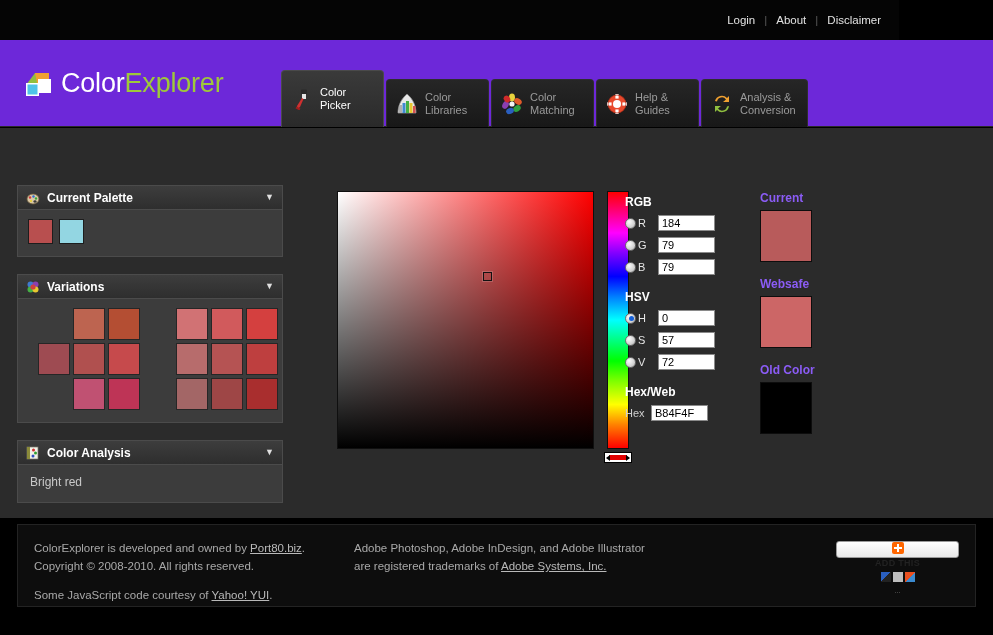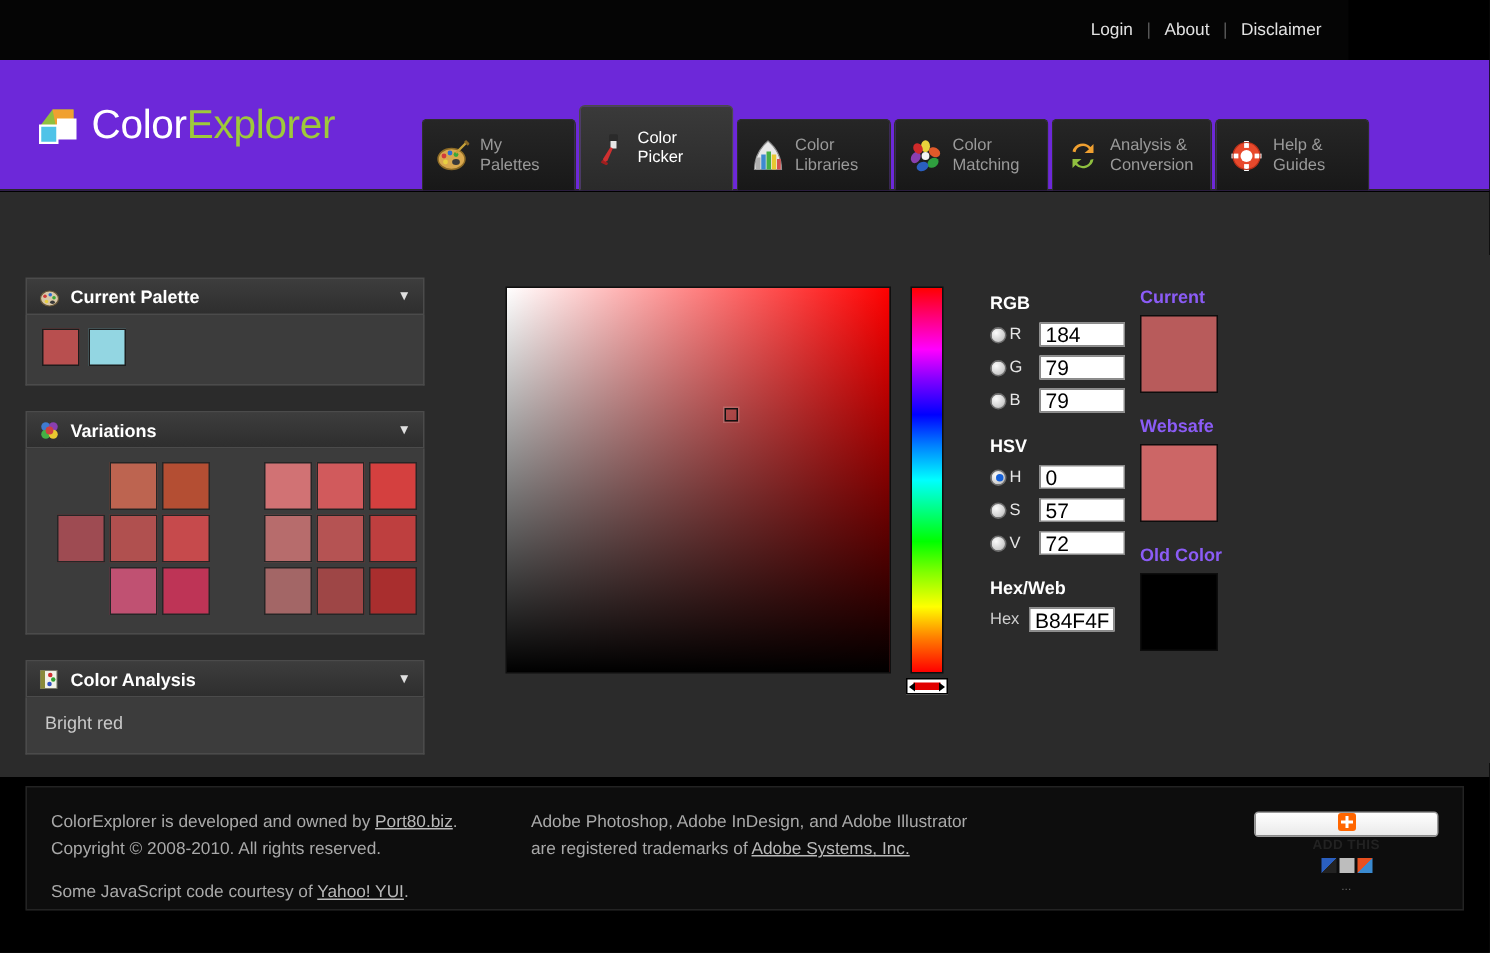--- a/index.html
+++ b/index.html
@@ -166,21 +166,21 @@
   }
   .hue-thumb .bar { width: 18px; height: 5px; background: #e10000; }
   .hue-thumb .arrL, .hue-thumb .arrR {
     position: absolute; width: 0; height: 0;
     border-top: 3px solid transparent; border-bottom: 3px solid transparent;
   }
   .hue-thumb .arrL { left: 1px; border-right: 4px solid #000; }
   .hue-thumb .arrR { right: 1px; border-left: 4px solid #000; }
 
   
-  .fields { position: absolute; left: 660px; top: 40px; width: 100px; }
+  .fields { position: absolute; left: 625px; top: 40px; width: 100px; }
   .grp-title {
     font-size: 12px; font-weight: bold; color: #ffffff;
     margin-bottom: 5px;
   }
   .frow { display: flex; align-items: center; height: 18px; margin-bottom: 4px; }
   .radio {
     width: 11px; height: 11px; border-radius: 50%;
     background: radial-gradient(circle at 35% 32%, #fbfbfb 0%, #cfcfcf 65%, #9a9a9a 100%);
     border: 1px solid #6e6e6e;
     margin-right: 1px; flex: 0 0 11px;
@@ -191,21 +191,21 @@
     left: 2.5px; top: 2.5px; width: 5px; height: 5px;
     border-radius: 50%; background: #1560d8;
   }
   .flabel {
     font-size: 11px; color: #e6e6e6; width: 20px; margin-left: 1px;
   }
   .finput {
     width: 57px; height: 16px;
     background: #ffffff; color: #000000;
     border: 1px solid #8a8a8a;
-    font-size: 14px; font-family: "Liberation Sans", sans-serif;
+    font-size: 11px; font-family: "Liberation Sans", sans-serif;
     padding: 0 3px; margin: 0;
     outline: none;
   }
   .gap { height: 10px; }
   .hexrow .flabel { width: 26px; margin-left: 0; color: #cfcfcf; }
 
   
   .previews { position: absolute; left: 760px; top: 36px; width: 95px; }
   .pv-label {
     font-size: 12px; font-weight: bold; color: #8b5cf6; margin-bottom: 5px;
@@ -302,36 +302,20 @@
           <rect x="5.5" y="15.5" width="10" height="10" fill="#4fc3e8"></rect>
         </svg>
       </span>
       <span class="logo-text">
         <span class="c1">Color</span><span class="c2">Explorer</span>
       </span>
     </div>
 
     <div class="nav">
 
-      <div class="tab">
-        <span class="ticon">
-          <svg width="22" height="22" viewBox="0 0 22 22">
-            <ellipse cx="10" cy="13" rx="9" ry="7" fill="#d9a84e" stroke="#8c6a26" stroke-width="1"></ellipse>
-            <ellipse cx="13" cy="15" rx="2.6" ry="2" fill="#3a3a3a"></ellipse>
-            <circle cx="5" cy="11" r="1.6" fill="#d13b3b"></circle>
-            <circle cx="9" cy="9" r="1.6" fill="#2f6fd0"></circle>
-            <circle cx="13" cy="10" r="1.6" fill="#3aa83a"></circle>
-            <circle cx="6" cy="15" r="1.6" fill="#e8d040"></circle>
-            <path d="M13 9 L20 2" stroke="#c8a23a" stroke-width="1.6"></path>
-            <path d="M19 1 L21.5 3.5" stroke="#8c6a26" stroke-width="2"></path>
-          </svg>
-        </span>
-        <span class="tlabel">My
-Palettes</span>
-      </div>
 
       <div class="tab active">
         <span class="ticon">
           <svg width="22" height="22" viewBox="0 0 22 22">
             <rect x="10" y="1.5" width="6" height="5" rx="1" fill="#2a2a2a"></rect>
             <rect x="11" y="6" width="4" height="5" fill="#e6e6e6"></rect>
             <path d="M12.5 11 L9 19 L6.5 21 L6 18 L11 10 Z" fill="#d03030"></path>
             <path d="M5 19.5 L9 21.5" stroke="#a01e1e" stroke-width="2"></path>
           </svg>
         </span>
@@ -366,42 +350,42 @@
             <circle cx="11" cy="11" r="2.6" fill="#f4f4f4"></circle>
           </svg>
         </span>
         <span class="tlabel">Color
 Matching</span>
       </div>
 
       <div class="tab">
         <span class="ticon">
           <svg width="22" height="22" viewBox="0 0 22 22">
-            <path d="M4 8 A7 7 0 0 1 16 5 L18 3 L18 9 L12 9 L15 6.5 A5 5 0 0 0 6 8.5 Z" fill="#f0a030"></path>
-            <path d="M18 13 A7 7 0 0 1 6 17 L4 19 L4 13 L10 13 L7 15.5 A5 5 0 0 0 16 13.5 Z" fill="#8fbf3f"></path>
-          </svg>
-        </span>
-        <span class="tlabel">Analysis &amp;
-Conversion</span>
-      </div>
-
-      <div class="tab">
-        <span class="ticon">
-          <svg width="22" height="22" viewBox="0 0 22 22">
             <circle cx="11" cy="11" r="9" fill="#e8492c"></circle>
             <circle cx="11" cy="11" r="4" fill="#ffffff"></circle>
             <rect x="9.4" y="1" width="3.2" height="4.6" fill="#ffffff"></rect>
             <rect x="9.4" y="16.4" width="3.2" height="4.6" fill="#ffffff"></rect>
             <rect x="1" y="9.4" width="4.6" height="3.2" fill="#ffffff"></rect>
             <rect x="16.4" y="9.4" width="4.6" height="3.2" fill="#ffffff"></rect>
             <circle cx="11" cy="11" r="9" fill="none" stroke="#b8301a" stroke-width="0.8"></circle>
           </svg>
         </span>
         <span class="tlabel">Help &amp;
 Guides</span>
+      </div>
+
+      <div class="tab">
+        <span class="ticon">
+          <svg width="22" height="22" viewBox="0 0 22 22">
+            <path d="M4 8 A7 7 0 0 1 16 5 L18 3 L18 9 L12 9 L15 6.5 A5 5 0 0 0 6 8.5 Z" fill="#f0a030"></path>
+            <path d="M18 13 A7 7 0 0 1 6 17 L4 19 L4 13 L10 13 L7 15.5 A5 5 0 0 0 16 13.5 Z" fill="#8fbf3f"></path>
+          </svg>
+        </span>
+        <span class="tlabel">Analysis &amp;
+Conversion</span>
       </div>
 
     </div>
   </div>
 
   <div class="band"></div>
 
   <div class="content">
 
     <div class="sidebar">

